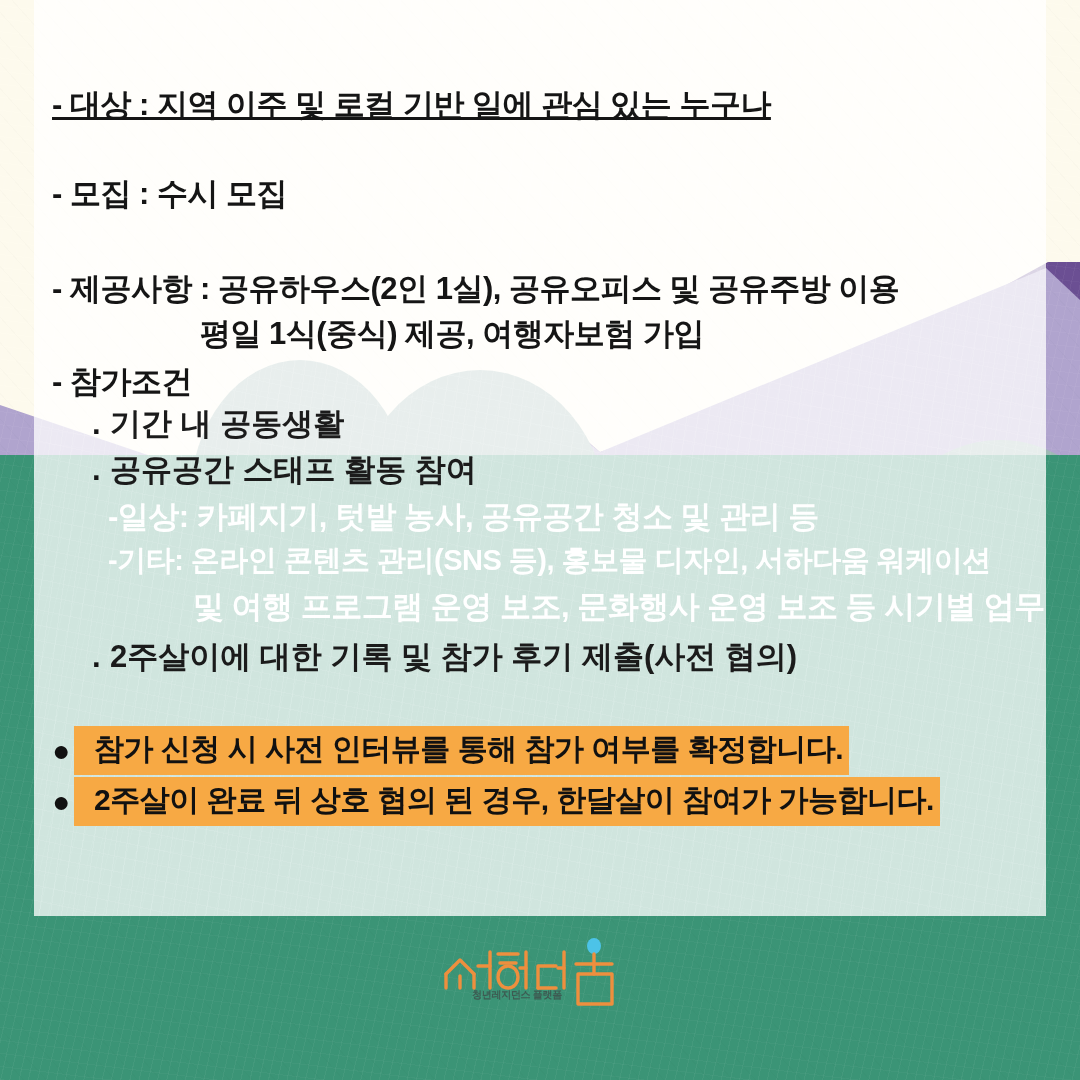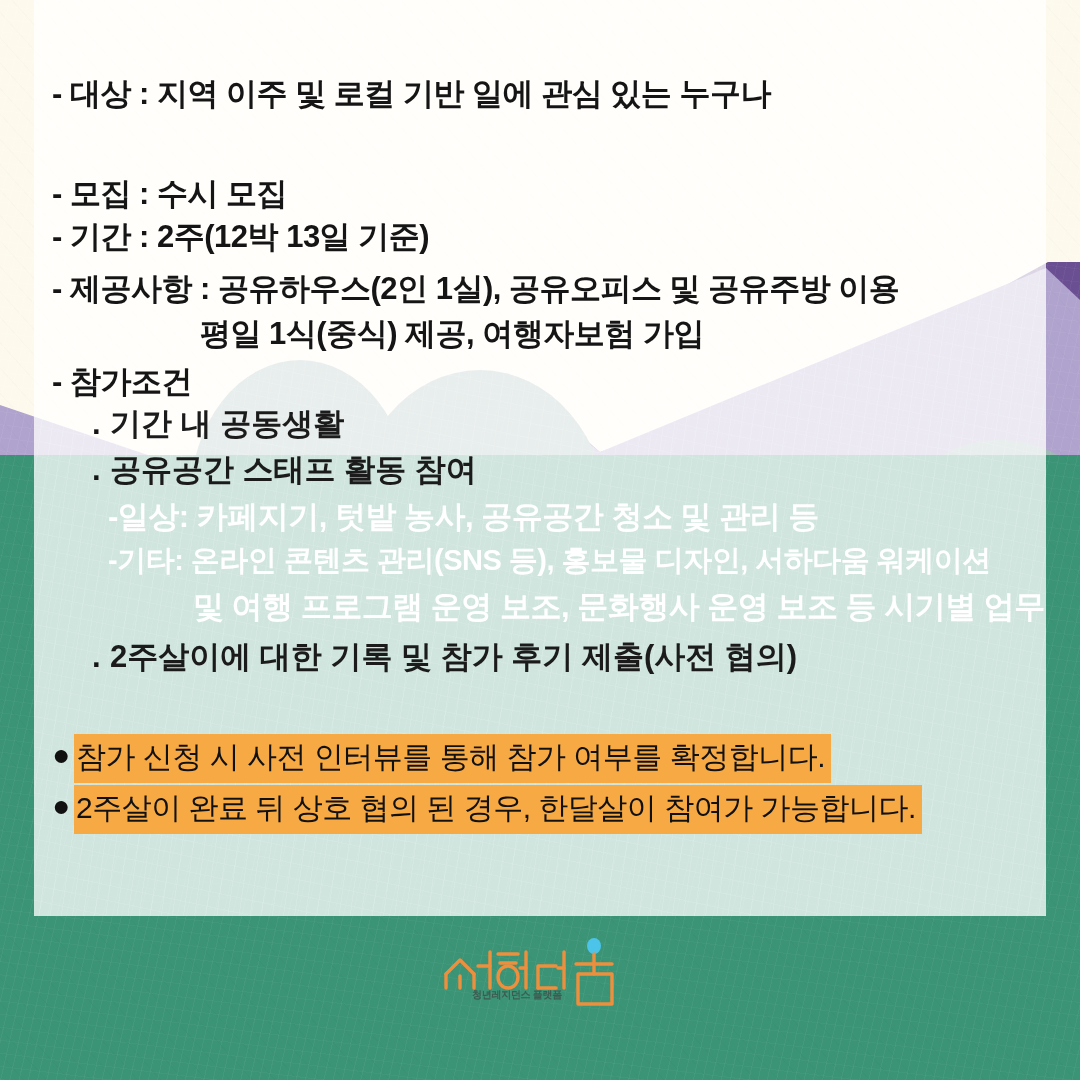--- a/index.html
+++ b/index.html
@@ -98,25 +98,24 @@
     font-size: 30px;
     line-height: 1;
     color: #111;
     flex: 0 0 auto;
     text-align: left;
   }
   .notice-text {
     background: #f7a944;
     color: #111;
     font-size: 30px;
-    font-weight: 400;
+    font-weight: 700;
     letter-spacing: -0.5px;
-    padding: 3px 6px 5px 2px;
+    padding: 3px 6px 5px 20px;
     white-space: nowrap;
-    margin-top: 8px;
   }
 
   
   #logo {
     position: absolute;
     z-index: 4;
     left: 0; right: 0;
     top: 930px;
     display: flex;
     flex-direction: column;
@@ -157,23 +156,22 @@
     </svg>
   </div>
   <div class="texture"></div>
 
   <div id="card">
     <div id="card-texture"></div>
   </div>
 
   <div class="content">
 
-    <div class="line info" style="top:73px;">- 대상 : 지역 이주 및 로컬 기반 일에 관심 있는 누구나</div>
+    <div class="line info" style="top:84px;text-decoration:underline;">- 대상 : 지역 이주 및 로컬 기반 일에 관심 있는 누구나</div>
     <div class="line info" style="top:173px;">- 모집 : 수시 모집</div>
-    <div class="line info" style="top:216px;">- 기간 : 2주(12박 13일 기준)</div>
     <div class="line info" style="top:268px;">- 제공사항 : 공유하우스(2인 1실), 공유오피스 및 공유주방 이용</div>
     <div class="line info indent-2" style="top:313px;">평일 1식(중식) 제공, 여행자보험 가입</div>
     <div class="line info" style="top:361px;">- 참가조건</div>
 
     <div class="dotline dark" style="top:403px; left:78px;">
       <span class="dot">.</span><span>기간 내 공동생활</span>
     </div>
 
     <div class="dotline dark" style="top:449px; left:78px;">
       <span class="dot">.</span><span>공유공간 스태프 활동 참여</span>

